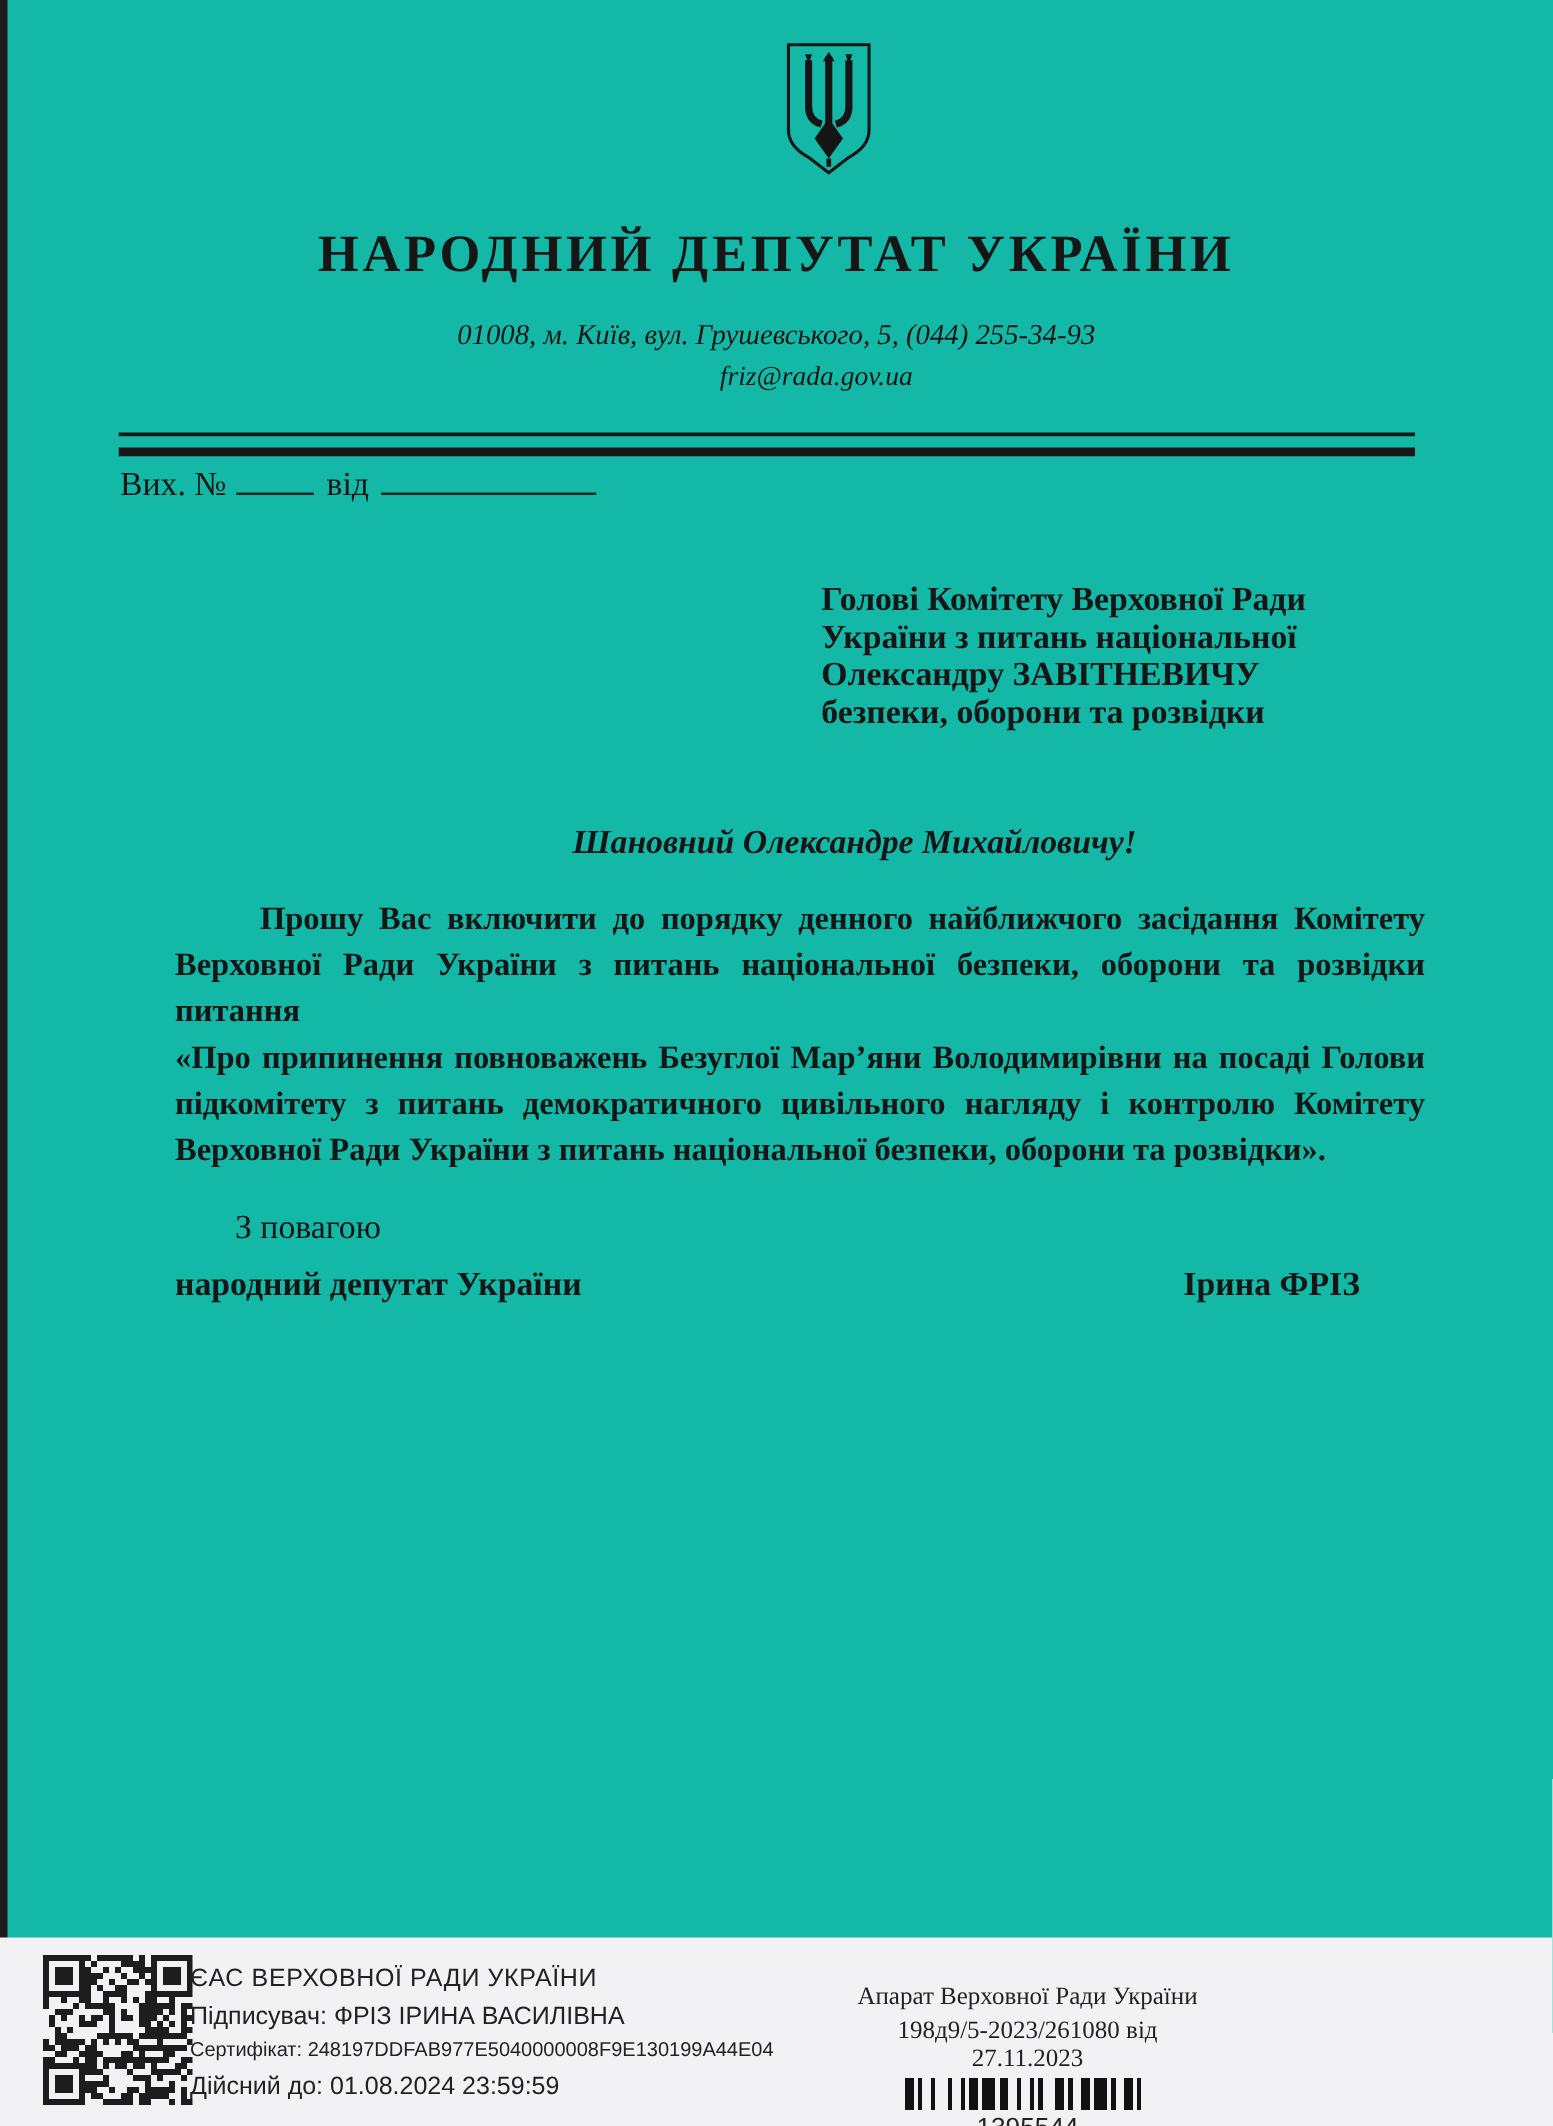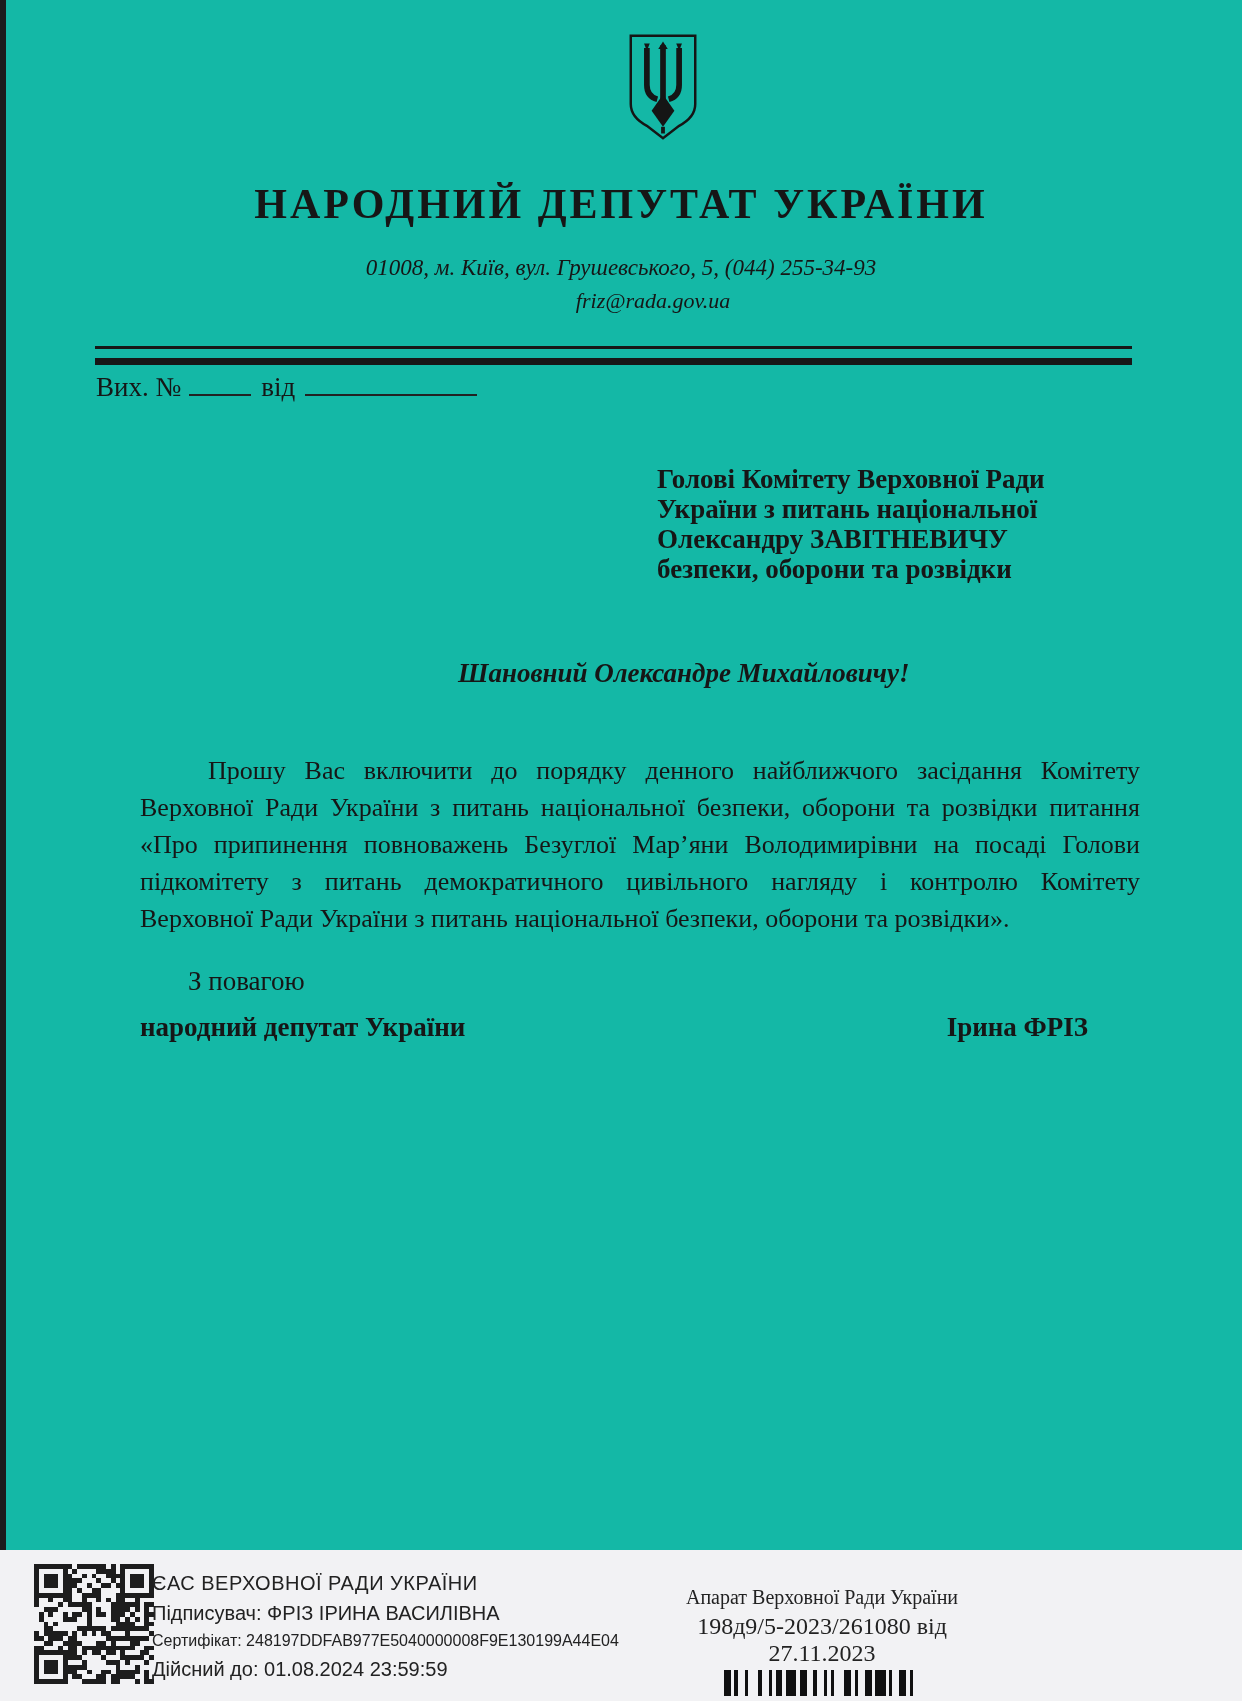--- a/index.html
+++ b/index.html
@@ -32,21 +32,21 @@
   .blank-long  { width:172px; margin-left:10px; }
 
   .recipient {
     position:absolute; top:464px; left:657px; width:400px;
     font-size:27px; font-weight:bold; line-height:30px;
   }
   .salutation {
     position:absolute; top:658px; left:458px;
     font-size:27px; font-weight:bold; font-style:italic;
   }
-  .body-block { position:absolute; top:752px; left:140px; width:1000px; font-size:26px; line-height:37px; }
+  .body-block { position:absolute; top:716px; left:140px; width:1000px; font-size:26px; line-height:37px;font-weight:bold; }
   .body-block .line { text-align:justify; text-align-last:justify; }
   .body-block .line.first { text-indent:68px; }
   .body-block .line.last  { text-align-last:left; }
 
   .closing { position:absolute; top:966px; left:188px; font-size:27px; font-weight:normal; }
   .sig-row {
     position:absolute; top:1012px; left:140px; width:1000px;
     display:flex; justify-content:space-between; font-size:27px; font-weight:bold;
   }
   .sig-row .sig-name { margin-right:52px; }
@@ -58,21 +58,21 @@
     font-family:"Liberation Sans", sans-serif; color:#222;
   }
   .f-sys    { font-size:20px; letter-spacing:0.5px; margin-bottom:7px; }
   .f-signer { font-size:20px; margin-bottom:7px; }
   .f-cert   { font-size:16px; margin-bottom:8px; }
   .f-valid  { font-size:20px; }
   .f-right {
     position:absolute; left:672px; top:1586px; width:300px; text-align:center; color:#222;
   }
   .f-org { font-size:20px; margin-bottom:4px; }
-  .f-reg { font-size:24px; margin-bottom:3px; }
+  .f-reg { font-size:20px; margin-bottom:3px; }
   .barcode-wrap { height:28px; }
   .f-num { font-family:"Liberation Sans", sans-serif; font-size:21px; margin-top:1px; }
 </style>
 </head>
 <body>
 
 <div class="sheet">
   <div class="edge-strip"></div>
 
   <div class="emblem">

